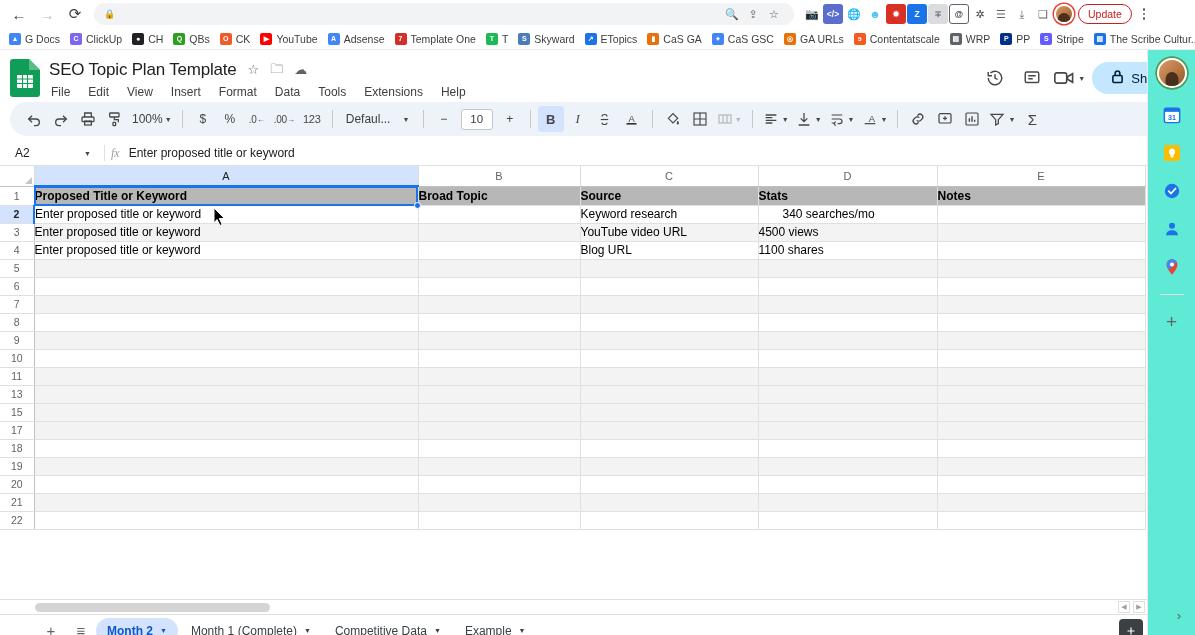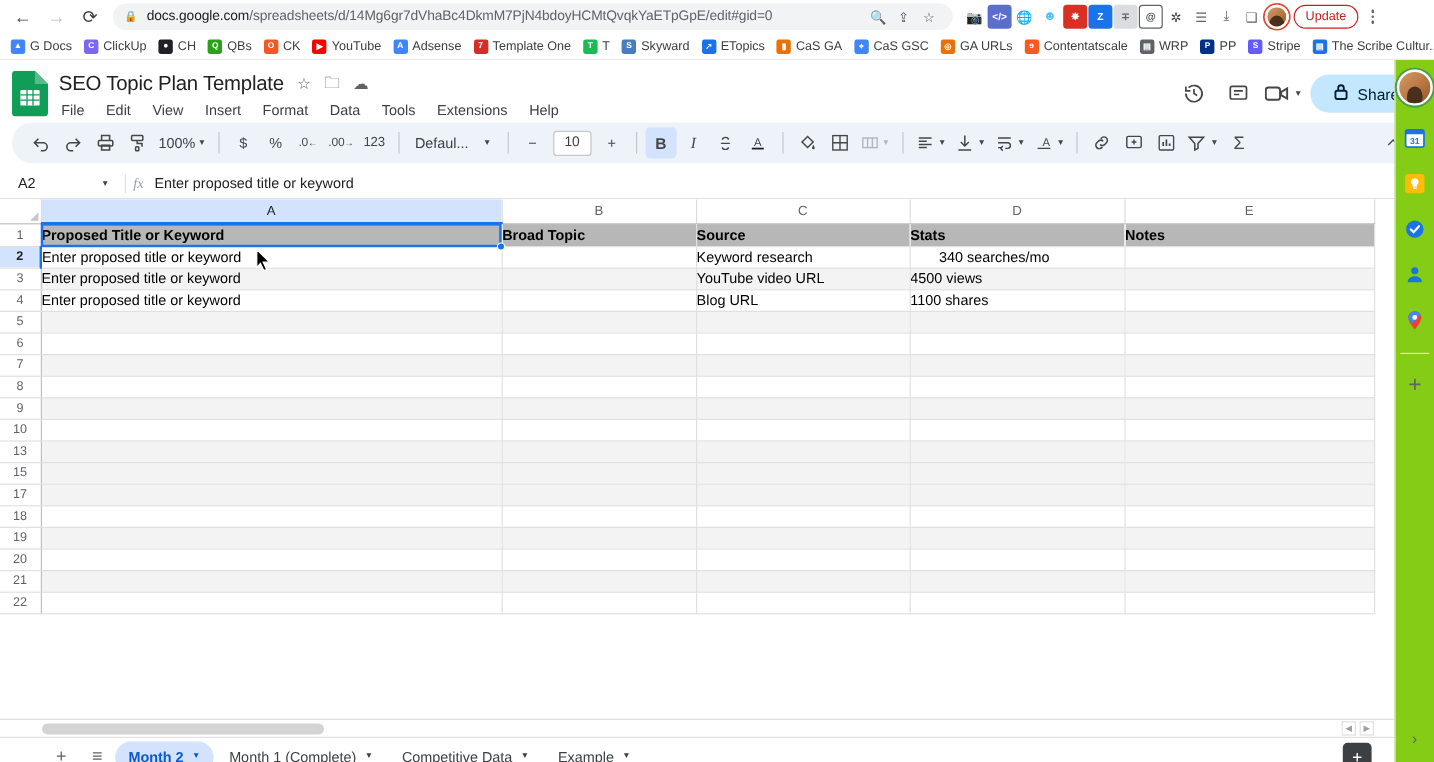--- a/index.html
+++ b/index.html
@@ -282,21 +282,21 @@
     position: absolute; right: 52px; bottom: 3px;
     width: 24px; height: 24px; border-radius: 4px;
     background: #3c4043; color: #fff;
     display: flex; align-items: center; justify-content: center;
     font-size: 12px;
   }
 
   
   .side-panel {
     position: absolute; right: 0; top: 50px;
-    width: 33px; bottom: 0; background: #84cc16;
+    width: 48px; bottom: 0; background: #5eead4;
     border-left: 1px solid #e8eaed;
     display: flex; flex-direction: column;
     align-items: center; padding-top: 8px; gap: 16px;
     z-index: 30;
   }
   .sp-ico {
     width: 22px; height: 22px;
     display: flex; align-items: center; justify-content: center;
     font-size: 13px; border-radius: 4px; flex: 0 0 auto;
   }
@@ -316,21 +316,20 @@
         <span>←</span>
       </div>
     <div class="nav-btn disabled">
         <span>→</span>
       </div>
     <div class="nav-btn">
         <span>⟳</span>
       </div>
     <div class="omnibox">
       <span class="lock-ico">🔒</span>
-      <span class="url-text"><span>docs.google.com</span><span class="dim">/spreadsheets/d/14Mg6gr7dVhaBc4DkmM7PjN4bdoyHCMtQvqkYaETpGpE/edit#gid=0</span></span>
       <span class="omni-actions">
         <span class="ti">🔍</span>
         <span class="ti">⇪</span>
         <span class="ti">☆</span>
       </span>
     </div>
     <div class="toolbar-icons">
       <span class="ti">📷</span>
       <span class="ti sq" style="background:#5b6dcd">&lt;/&gt;</span>
       <span class="ti" style="color:#1a73e8">🌐</span>
@@ -761,20 +760,28 @@
             </tr>
             <tr>
               <td class="rowhead-cell">10</td>
               <td class="cell" style="width: 384px;"></td>
               <td class="cell" style="width: 162px;"></td>
               <td class="cell" style="width: 178px;"></td>
               <td class="cell" style="width: 179px;"></td>
               <td class="cell" style="width: 208px;"></td>
             </tr>
             <tr>
+              <td class="rowhead-cell">11</td>
+              <td class="cell band" style="width: 384px;"></td>
+              <td class="cell band" style="width: 162px;"></td>
+              <td class="cell band" style="width: 178px;"></td>
+              <td class="cell band" style="width: 179px;"></td>
+              <td class="cell band" style="width: 208px;"></td>
+            </tr>
+            <tr>
               <td class="rowhead-cell">13</td>
               <td class="cell band" style="width: 384px;"></td>
               <td class="cell band" style="width: 162px;"></td>
               <td class="cell band" style="width: 178px;"></td>
               <td class="cell band" style="width: 179px;"></td>
               <td class="cell band" style="width: 208px;"></td>
             </tr>
             <tr>
               <td class="rowhead-cell">15</td>
               <td class="cell band" style="width: 384px;"></td>

